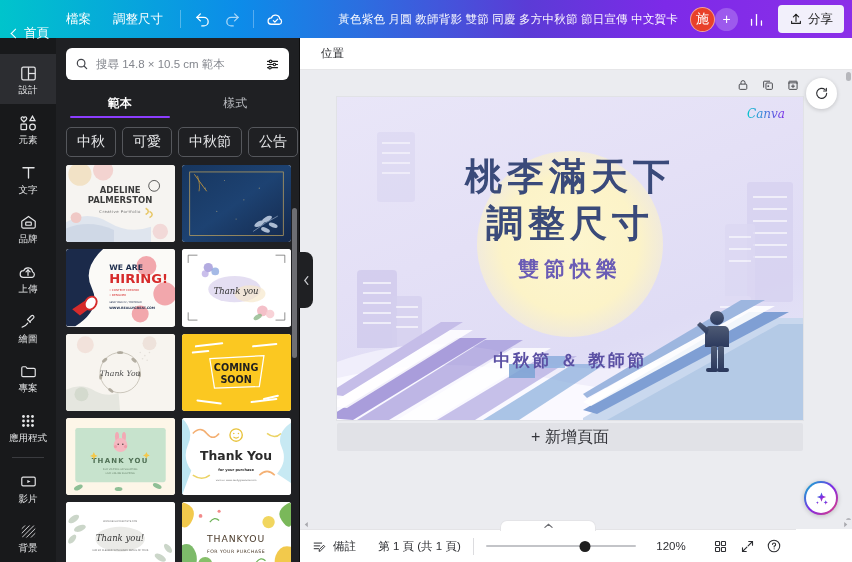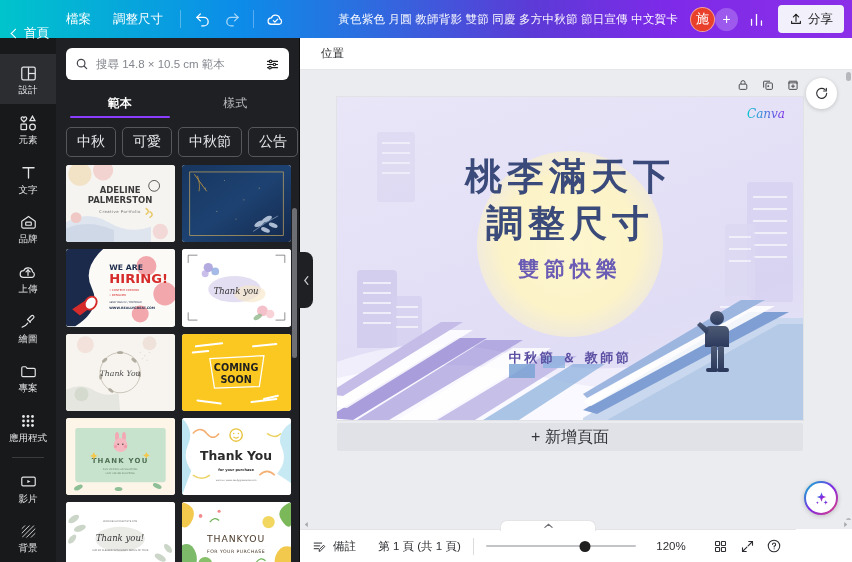--- a/index.html
+++ b/index.html
@@ -198,21 +198,21 @@
     font-size:37px; line-height:1.26; letter-spacing:5px; font-weight:bold;
   }
   .d-sub {
     position:absolute; left:0; right:0; top:158px; text-align:center;
     font-family:"DejaVu Serif","Liberation Serif",serif; color:#6a5bb5;
     font-size:21px; letter-spacing:5px; font-weight:bold;
   }
   .d-foot {
     position:absolute; left:0; right:0; top:252px; text-align:center;
     font-family:"DejaVu Serif","Liberation Serif",serif; color:#5a4fa3;
-    font-size:13px; letter-spacing:2.5px; font-weight:bold;
+    font-size:17px; letter-spacing:2.5px; font-weight:bold;
   }
   .d-canva {
     position:absolute; right:18px; top:10px; font-size:12px; font-style:italic;
     font-family:"DejaVu Serif",serif;
     background:linear-gradient(90deg,#00c4cc,#7d2ae8);
     -webkit-background-clip:text; background-clip:text; color:transparent;
   }
   .person { position:absolute; right:66px; bottom:42px; }
 
   

